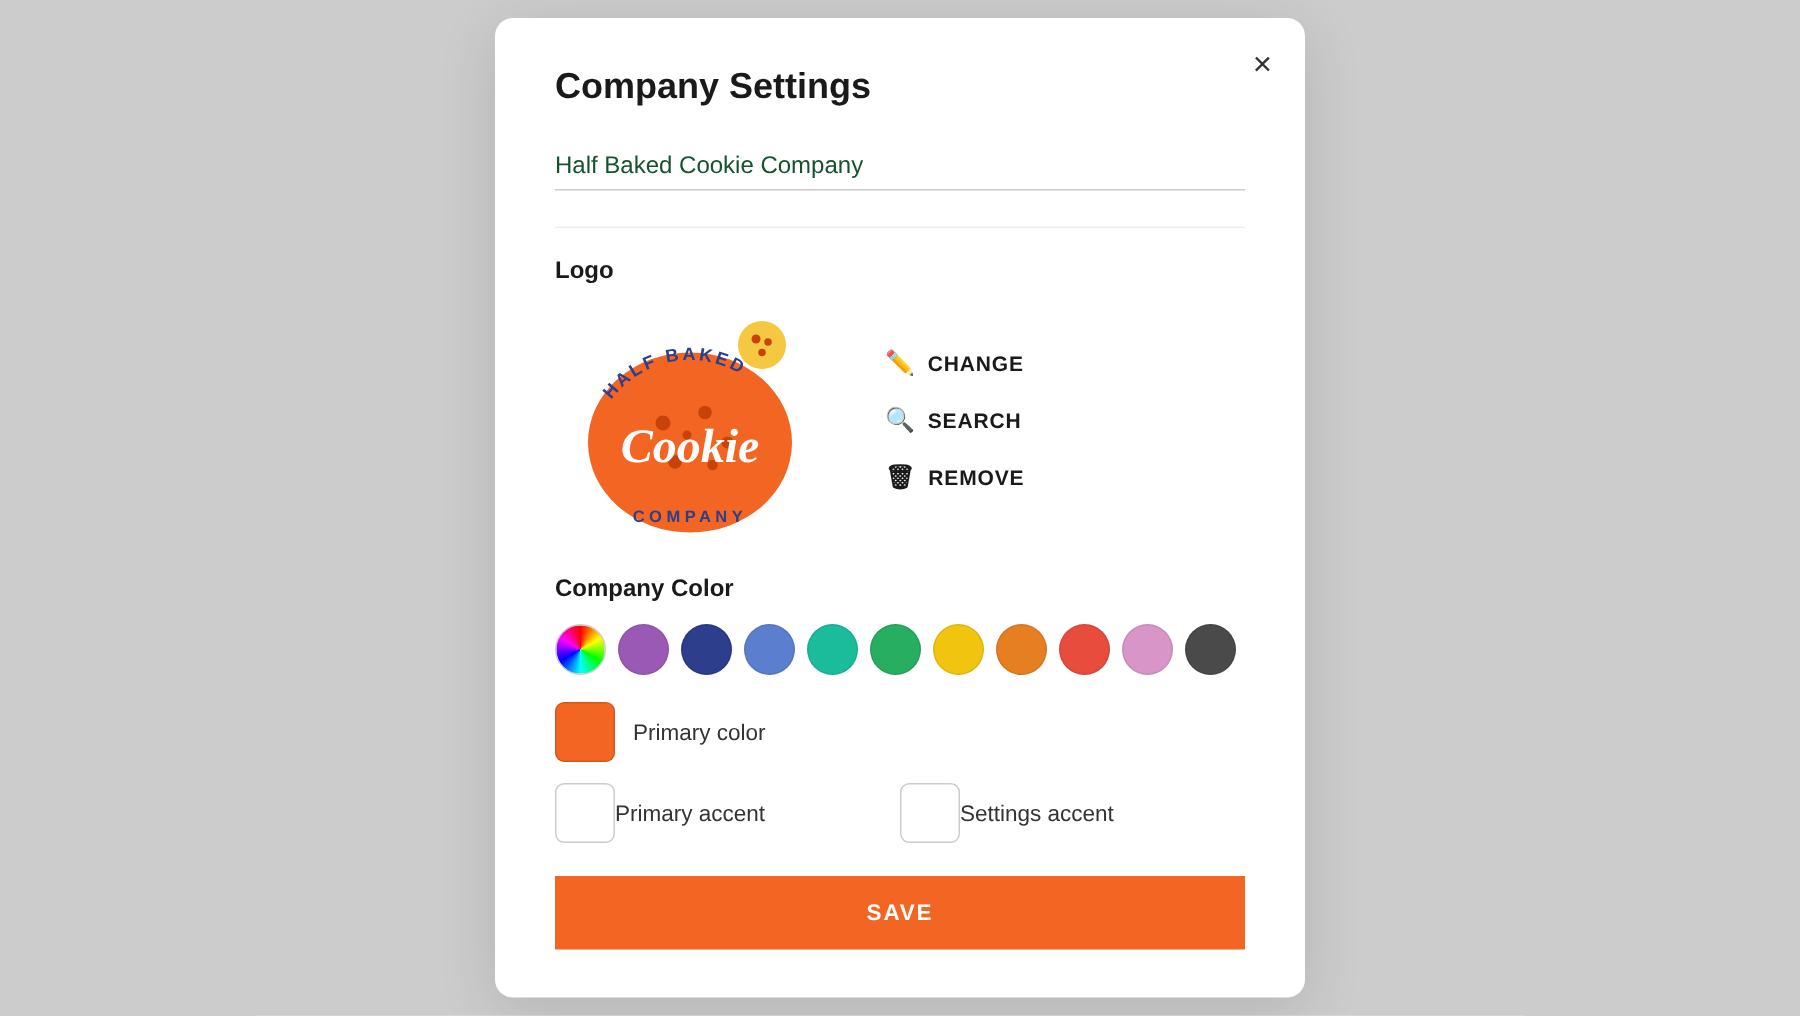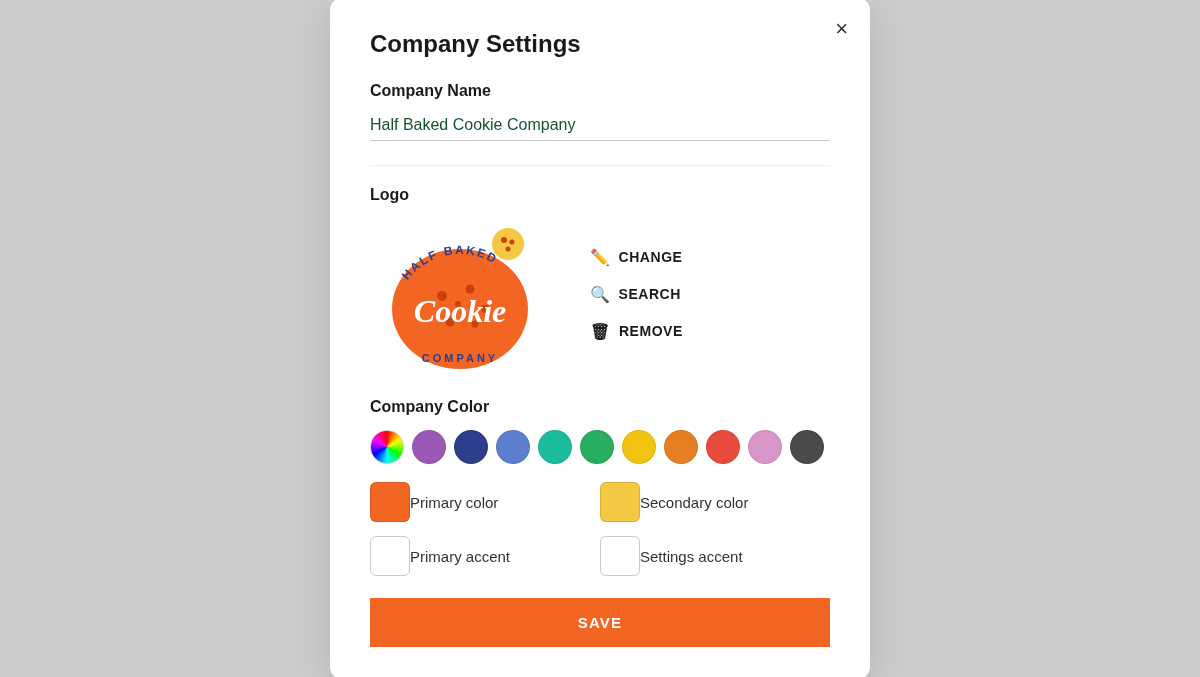--- a/index.html
+++ b/index.html
@@ -132,20 +132,21 @@
     }
     .color-labels-row {
       display: flex;
       align-items: center;
       gap: 0;
       margin-bottom: 14px;
     }
     .color-label-item {
       display: flex;
       align-items: center;
+      gap: 12px;
       flex: 1;
     }
     .color-box {
       width: 40px;
       height: 40px;
       border-radius: 6px;
       border: 1.5px solid rgba(0,0,0,0.12);
       flex-shrink: 0;
     }
     .color-label-text {
@@ -194,21 +195,20 @@
 <div class="modal-overlay">
   <div class="modal">
 
     
     <button class="modal-close">×</button>
 
     
     <div class="modal-title">Company Settings</div>
 
     
-    <div class="section-label">Company Name</div>
     <input class="company-name-input" type="text" value="Half Baked Cookie Company" style="">
 
     <hr class="divider">
 
     
     <div class="section-label">Logo</div>
     <div class="logo-section">
       <div class="logo-image-area">
         <div class="logo-svg-wrapper">
 
@@ -274,24 +274,20 @@
       <div class="color-swatch" style="background:#d896c8;"></div>
       <div class="color-swatch" style="background:#4a4a4a;"></div>
     </div>
 
     
     <div class="color-labels-row">
       <div class="color-label-item">
         <div class="color-box" style="background:#f26522;"></div>
         <span class="color-label-text">Primary color</span>
       </div>
-      <div class="color-label-item">
-        <div class="color-box" style="background:#f5c842;"></div>
-        <span class="color-label-text">Secondary color</span>
-      </div>
     </div>
 
     
     <div class="color-accent-row">
       <div class="accent-item">
         <div class="accent-box"></div>
         <span class="accent-label-text">Primary accent</span>
       </div>
       <div class="accent-item">
         <div class="accent-box"></div>

